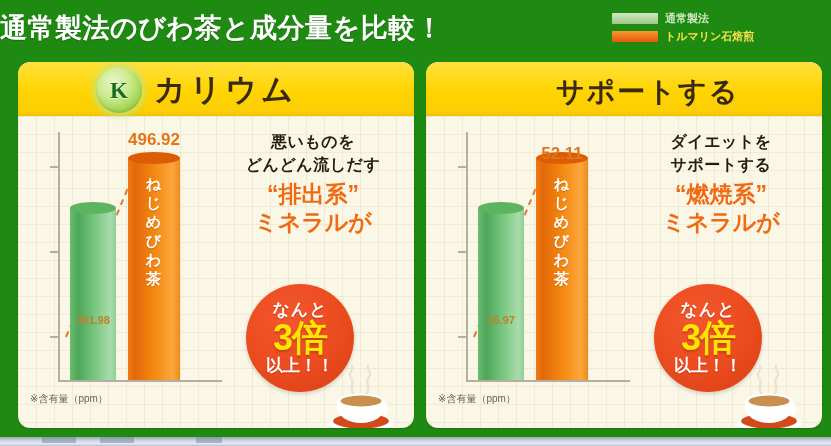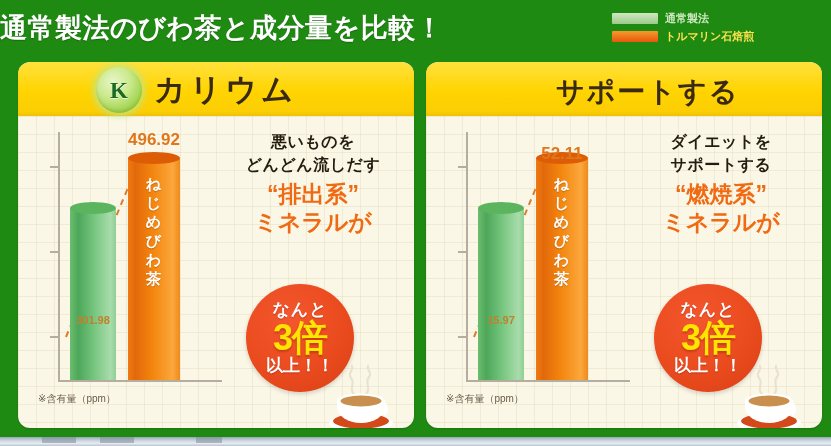--- a/index.html
+++ b/index.html
@@ -90,21 +90,21 @@
   .bar-value.big{font-size:17px;color:#e0761b;}
   .bar-label{
     position:absolute;left:0;top:16px;width:100%;
     color:#fff;font-size:15px;font-weight:bold;line-height:19px;
     text-align:center;letter-spacing:1px;
     text-shadow:0 1px 1px rgba(120,50,0,.35);
   }
   .bar-label span{display:block;}
   .dash-line{position:absolute;overflow:visible;}
   .footnote{
-    position:absolute;left:20px;top:330px;font-size:10px;color:#6b5c48;white-space:nowrap;text-align:right;
+    position:absolute;left:12px;top:330px;font-size:10px;color:#6b5c48;white-space:nowrap;text-align:right;
   }
 
   
   .copy{position:absolute;left:200px;top:68px;width:190px;text-align:center;}
   .copy-lead{font-size:16px;font-weight:bold;color:#231c10;line-height:23px;letter-spacing:.5px;}
   .copy-lead span{display:block;}
   .copy-accent{margin-top:4px;font-size:23px;font-weight:bold;color:#ef6a12;line-height:28px;letter-spacing:0px;}
   .copy-accent span{display:block;}
 
   

